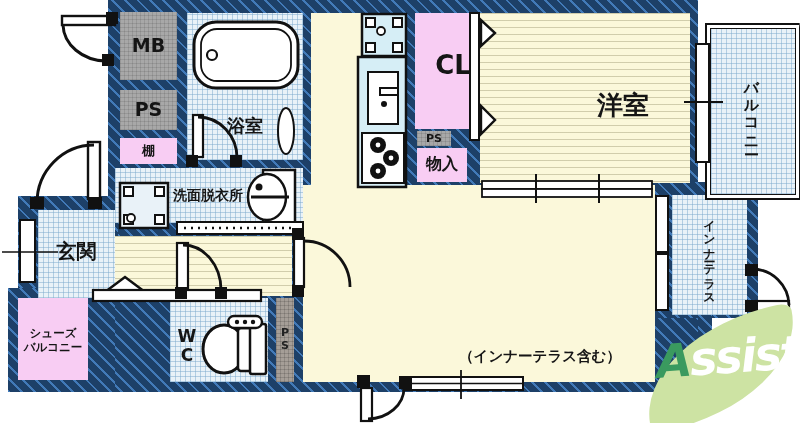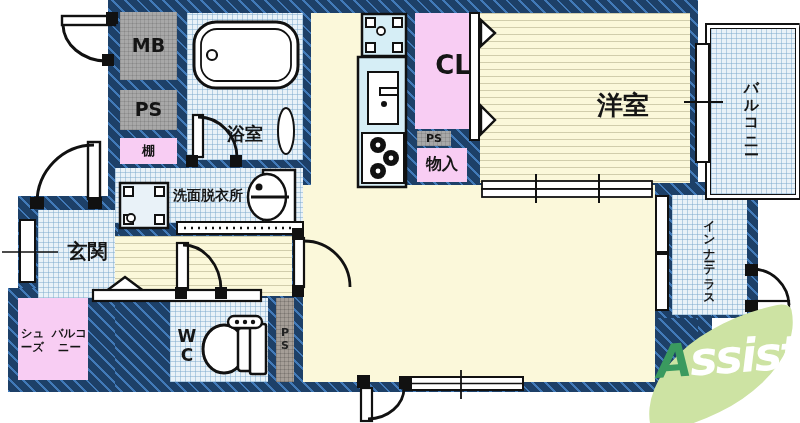--- a/index.html
+++ b/index.html
@@ -174,41 +174,42 @@
     <line x1="461" y1="370" x2="461" y2="399" stroke="#111" stroke-width="1.8"></line>
     <rect x="361" y="388" width="11" height="33" fill="#fff" stroke="#111" stroke-width="2.2"></rect>
     <path d="M 368 419 A 37 31 0 0 0 404 388" fill="none" stroke="#111" stroke-width="2.8"></path>
     <rect x="357" y="375" width="13" height="13" fill="#111"></rect>
     <rect x="399" y="376" width="13" height="13" fill="#111"></rect>
   </svg>
 
   <div class="lbl" style="left:120px;top:12px;width:57px;height:68px;font-size:19px;">MB</div>
   <div class="lbl" style="left:120px;top:90px;width:57px;height:40px;font-size:19px;">PS</div>
   <div class="lbl" style="left:120px;top:138px;width:57px;height:26px;font-size:13px;">棚</div>
-  <div class="lbl" style="left:200px;top:114px;width:90px;height:24px;font-size:18px;margin-top:8px;">浴室</div>
+  <div class="lbl" style="left:200px;top:114px;width:90px;height:24px;font-size:18px;">浴室</div>
   <div class="lbl" style="left:160px;top:168px;width:96px;height:55px;font-size:14px;flex-direction:row;">
     <span>洗面</span>
     <span>脱衣所</span>
   </div>
   <div class="lbl" style="left:415px;top:38px;width:76px;height:54px;font-size:26px;">CL</div>
   <div class="lbl" style="left:417px;top:131px;width:34px;height:15px;font-size:11px;">PS</div>
   <div class="lbl" style="left:417px;top:148px;width:50px;height:32px;font-size:16px;text-align:right;">物入</div>
   <div class="lbl" style="left:548px;top:90px;width:150px;height:30px;font-size:26px;">洋室</div>
   <div class="lbl vtext" style="left:736px;top:38px;width:30px;height:142px;font-size:15px;">バルコニー</div>
   <div class="lbl vtext" style="left:696px;top:200px;width:26px;height:112px;font-size:12px;letter-spacing:1px;">インナーテラス</div>
-  <div class="lbl" style="left:38px;top:238px;width:77px;height:26px;font-size:20px;padding-left:11px;">玄関</div>
-  <div class="lbl" style="left:16px;top:320px;width:74px;height:40px;font-size:11.5px;flex-direction:row;">
+  <div class="lbl" style="left:38px;top:238px;width:77px;height:26px;font-size:20px;">玄関</div>
+  <div class="lbl" style="left:16px;top:320px;width:74px;height:40px;font-size:11.5px;flex-direction:column;">
     <span>シューズ</span>
     <span>バルコニー</span>
   </div>
   <div class="lbl" style="left:176px;top:322px;width:22px;height:48px;font-size:17px;flex-direction:column;line-height:1.1;">
     <span>W</span>
     <span>C</span>
   </div>
   <div class="lbl" style="left:276px;top:316px;width:18px;height:48px;font-size:11px;flex-direction:column;line-height:1.15;color:#222;">
     <span>P</span>
     <span>S</span>
   </div>
+  <div class="lbl" style="left:430px;top:345px;width:220px;height:22px;font-size:14.5px;">（インナーテラス含む）</div>
 
   <div id="logo-leaf"></div>
   <div id="logo-text"><span class="first">A</span><span>ssist</span></div>
 
 </div>
 
 </body></html>

